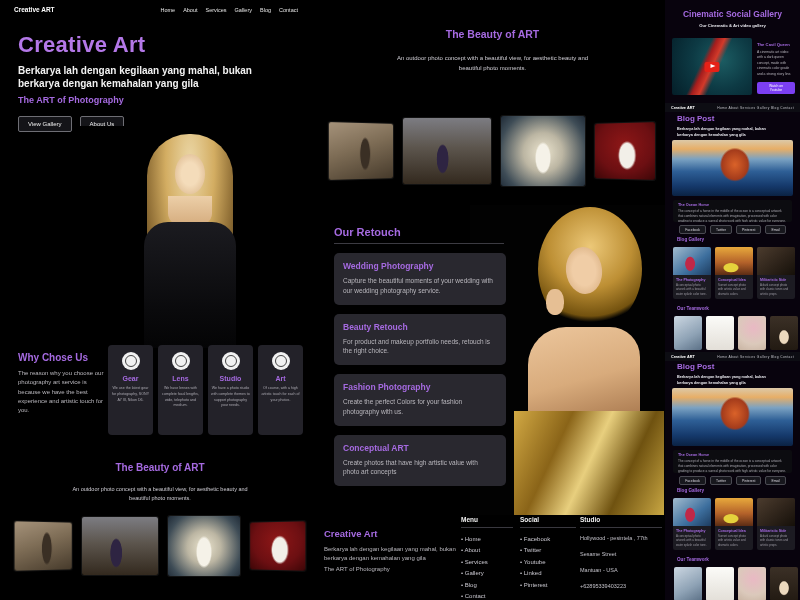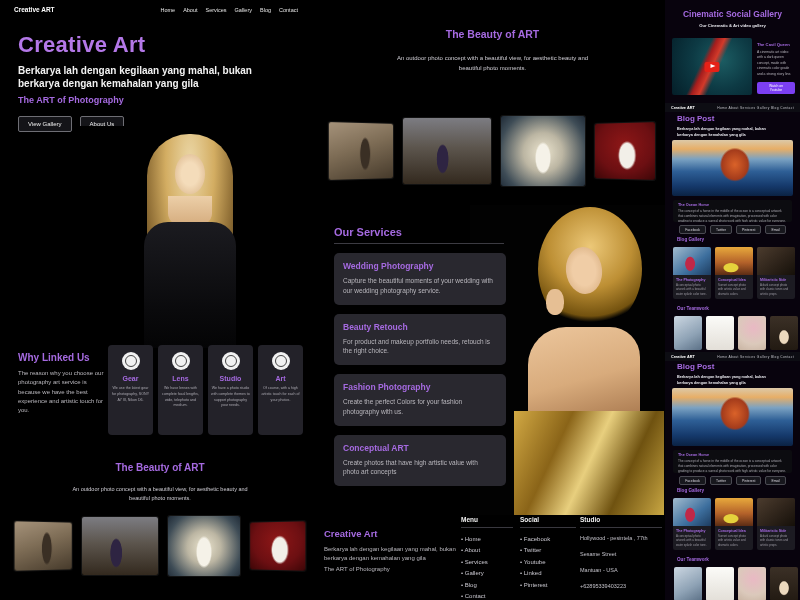--- a/index.html
+++ b/index.html
@@ -184,21 +184,21 @@
         <button class="btn">About Us</button>
       </div>
     </div>
     <div class="model">
       <div class="m-hair"></div>
       <div class="m-face"></div>
       <div class="m-chest"></div>
       <div class="m-dress"></div>
     </div>
     <div class="why">
-      <h3>Why Linked Us</h3>
+      <h3>Why Chose Us</h3>
       <p>The reason why you choose our photography art service is because we have the best experience and artistic touch for you.</p>
     </div>
     <div class="f-cards">
       <div class="f-card">
         <div class="f-icon"></div>
         <h4>Gear</h4>
         <p>We use the latest gear for photography, SONY A7 III, Nikon D6.</p>
       </div>
       <div class="f-card">
         <div class="f-icon"></div>
@@ -240,21 +240,21 @@
       <div class="ph ph4 p4"></div>
     </div>
     <div class="gold">
       <div class="g-head"></div>
       <div class="g-face"></div>
       <div class="g-hand"></div>
       <div class="g-chest"></div>
       <div class="g-garment"></div>
     </div>
     <div class="services">
-      <h2>Our Services</h2>
+      <h2>Our Retouch</h2>
       <div class="s-card">
         <h3>Wedding Photography</h3>
         <p>Capture the beautiful moments of your wedding with our wedding photography service.</p>
       </div>
       <div class="s-card">
         <h3>Beauty Retouch</h3>
         <p>For product and makeup portfolio needs, retouch is the right choice.</p>
       </div>
       <div class="s-card">
         <h3>Fashion Photography</h3>

